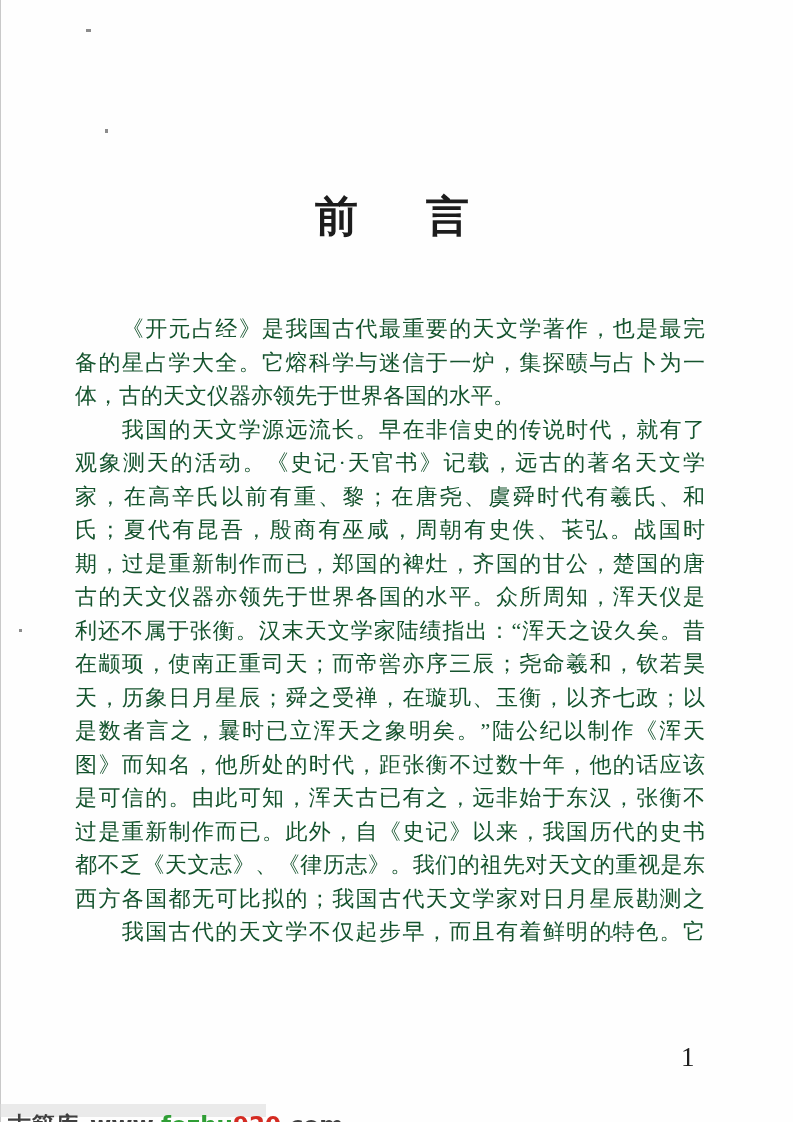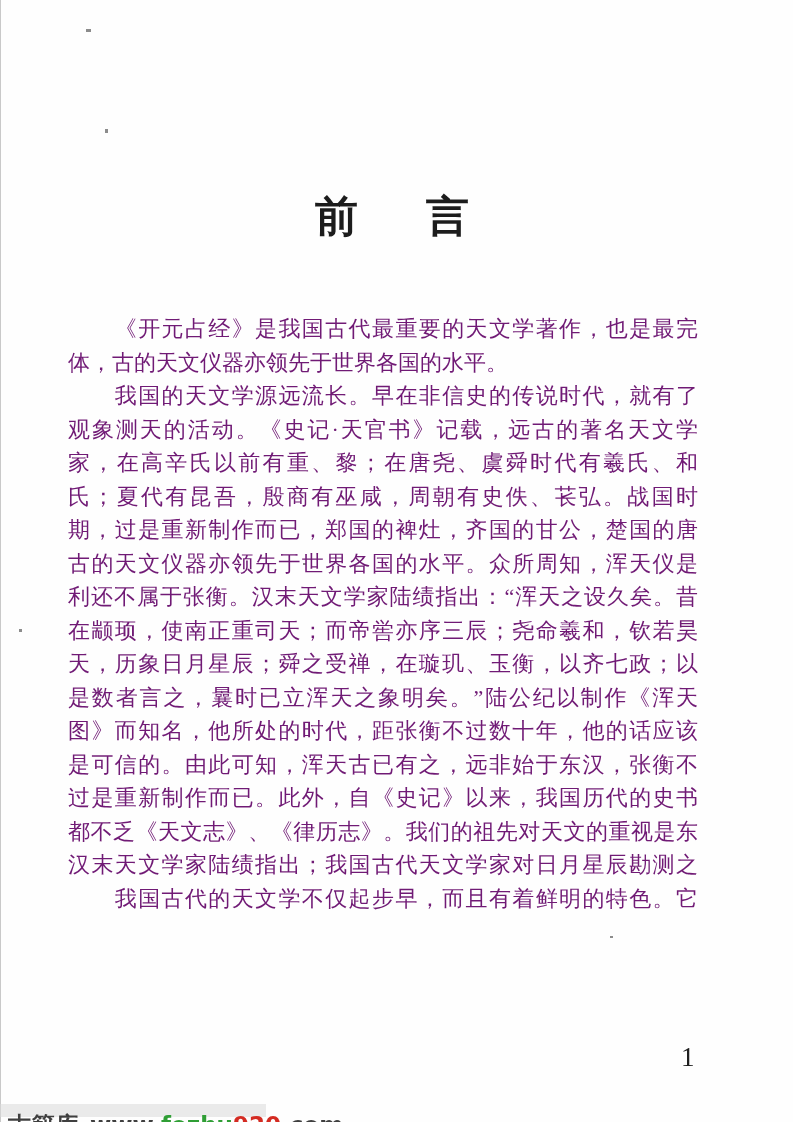--- a/index.html
+++ b/index.html
@@ -24,22 +24,22 @@
     top: 188px; left: 77px; width: 630px;
     text-align: center;
     font-size: 43px;
     font-weight: bold;
     color: #1c1c1c;
     white-space: nowrap;
   }
   .title .gap { display: inline-block; width: 68px; }
   .text-block {
     position: absolute;
-    top: 312px; left: 68px; width: 630px;
-    color: #701a75;
+    top: 312px; left: 75px; width: 630px;
+    color: #14532d;
     font-size: 22px;
   }
   .line {
     height: 33.5px;
     line-height: 33.5px;
     text-align: justify;
     text-align-last: justify;
     text-justify: inter-character;
     overflow: hidden;
   }
@@ -87,36 +87,37 @@
   <div class="speck" style="left:19px;top:629px;width:3px;height:3px;"></div>
   <div class="speck" style="left:303px;top:563px;width:3px;height:2px;"></div>
   <div class="speck" style="left:610px;top:936px;width:3px;height:2px;"></div>
 
   <div class="title">
     <span>前</span><span class="gap"></span><span>言</span>
   </div>
 
   <div class="text-block" id="text-block">
       <div class="line">　　《开元占经》是我国古代最重要的天文学著作，也是最完</div>
+      <div class="line">备的星占学大全。它熔科学与迷信于一炉，集探赜与占卜为一</div>
       <div class="line endp">体，古的天文仪器亦领先于世界各国的水平。</div>
       <div class="line">　　我国的天文学源远流长。早在非信史的传说时代，就有了</div>
       <div class="line">观象测天的活动。《史记·天官书》记载，远古的著名天文学</div>
       <div class="line">家，在高辛氏以前有重、黎；在唐尧、虞舜时代有羲氏、和</div>
       <div class="line">氏；夏代有昆吾，殷商有巫咸，周朝有史佚、苌弘。战国时</div>
       <div class="line">期，过是重新制作而已，郑国的裨灶，齐国的甘公，楚国的唐</div>
       <div class="line">古的天文仪器亦领先于世界各国的水平。众所周知，浑天仪是</div>
       <div class="line">利还不属于张衡。汉末天文学家陆绩指出：“浑天之设久矣。昔</div>
       <div class="line">在颛顼，使南正重司天；而帝喾亦序三辰；尧命羲和，钦若昊</div>
       <div class="line">天，历象日月星辰；舜之受禅，在璇玑、玉衡，以齐七政；以</div>
       <div class="line">是数者言之，曩时已立浑天之象明矣。”陆公纪以制作《浑天</div>
       <div class="line">图》而知名，他所处的时代，距张衡不过数十年，他的话应该</div>
       <div class="line">是可信的。由此可知，浑天古已有之，远非始于东汉，张衡不</div>
       <div class="line">过是重新制作而已。此外，自《史记》以来，我国历代的史书</div>
       <div class="line">都不乏《天文志》、《律历志》。我们的祖先对天文的重视是东</div>
-      <div class="line">汉末天文学家陆绩指出；我国古代天文学家对日月星辰勘测之</div>
+      <div class="line">西方各国都无可比拟的；我国古代天文学家对日月星辰勘测之</div>
       <div class="line">　　我国古代的天文学不仅起步早，而且有着鲜明的特色。它</div>
     </div>
 
   <div class="page-number">1</div>
 
   <div class="wm-band"></div>
   <div class="watermark">
     <span class="wm-name">古籍库</span><span class="wm-url" id="wm-url"><span style="color: rgb(63, 63, 63);">www.</span><span style="color: rgb(47, 158, 53);">fozhu</span><span style="color: rgb(212, 43, 34);">920</span><span style="color: rgb(63, 63, 63);">.com</span></span>
   </div>
 

